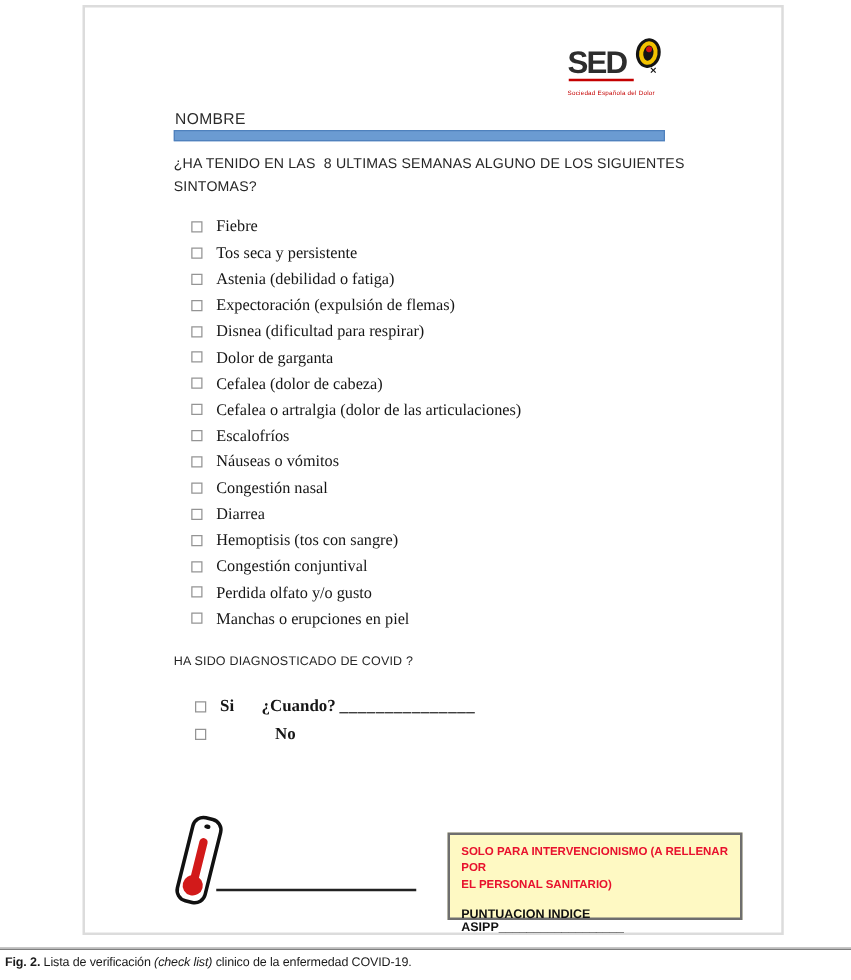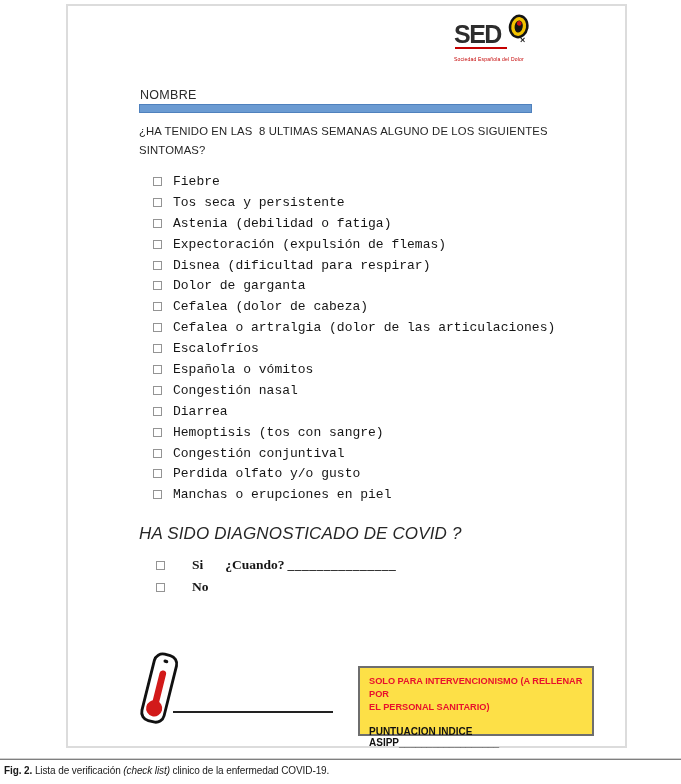--- a/index.html
+++ b/index.html
@@ -13,55 +13,55 @@
   html,body{background:#ffffff;}
   .figure{position:relative;width:681px;height:784px;background:#ffffff;overflow:hidden;
            font-family:"Liberation Sans",sans-serif;color:#1f1f1f;}
   .page{position:absolute;left:66px;top:4px;width:561px;height:744px;background:#ffffff;
         border:2px solid #dcdcdc;}
   
   .doc-title{position:absolute;left:72px;top:41px;font-size:9.5px;font-weight:bold;
              color:var(--title-blue);letter-spacing:.1px;}
   
   .logo{position:absolute;left:386px;top:8px;width:100px;}
-  .logo-top{position:relative;height:38px;}
+  .logo-top{position:relative;height:38px;margin-top:16px;}
   .logo-text{position:absolute;left:0;top:8px;font-size:25px;font-weight:bold;letter-spacing:-1.5px;
              color:#2d2d2d;line-height:1;}
   .logo-underline{position:absolute;left:1px;top:33px;width:52px;height:2px;background:#c40000;}
   .logo-egg{position:absolute;left:54px;top:0px;width:21px;height:27px;transform:rotate(10deg);}
   .logo-x{position:absolute;left:66px;top:22px;font-size:9px;font-weight:bold;color:#111;line-height:1;}
   .logo-sub{margin-top:4px;font-size:5px;color:#c40000;white-space:nowrap;letter-spacing:.2px;}
   
   .name-label{position:absolute;left:72px;top:82px;font-size:12.5px;color:#2b2b2b;letter-spacing:.3px;}
   .name-bar{position:absolute;left:71px;top:98px;width:393px;height:9px;
             background:var(--name-bar-fill);border:1px solid var(--name-bar-border);}
   
   .q1{position:absolute;left:71px;top:116px;font-size:11.3px;color:#262626;line-height:19px;
       white-space:pre-wrap;letter-spacing:.15px;}
-  .q2{position:absolute;left:71px;top:518px;font-size:17px;color:#262626;letter-spacing:.15px;font-style:italic;}
+  .q2{position:absolute;left:71px;top:518px;font-size:10px;color:#262626;letter-spacing:.15px;}
   
   .symptom-list{position:absolute;left:85px;top:165px;width:420px;}
   .symptom-row{display:flex;align-items:center;height:20.9px;}
   .checkbox{display:inline-block;width:9px;height:9px;border:1px solid #949494;background:#fff;
             flex:0 0 auto;}
-  .symptom-label{margin-left:11px;font-family:Liberation Mono, monospace;font-size:13px;color:#161616;}
+  .symptom-label{margin-left:11px;font-family:Liberation Serif, serif;font-size:13px;color:#161616;}
   
   .yn-row{position:absolute;left:88px;display:flex;align-items:center;
           font-family:"Liberation Serif",serif;font-size:13.5px;font-weight:bold;color:#161616;}
   .yn-yes{top:551px;}
-  .yn-no{top:573px;}
-  .yn-label{margin-left:27px;}
+  .yn-no{top:573px;gap:44px;}
+  .yn-label{margin-left:11px;}
   .when{margin-left:22px;}
   .when-blank{margin-left:3px;letter-spacing:.5px;}
   
   .thermo{position:absolute;left:70px;top:645px;width:42px;height:76px;transform:rotate(14deg);}
   .signature-line{position:absolute;left:105px;top:690px;width:160px;height:17px;
                   border-bottom:2px solid #222;}
   
-  .ibox{position:absolute;left:290px;top:660px;width:236px;height:70px;background:#fde047;
+  .ibox{position:absolute;left:290px;top:660px;width:236px;height:70px;background:#fef9c3;
         border:2px solid #6e6e6e;padding:7px 9px;}
   .ibox-notice{font-size:9.2px;font-weight:bold;color:var(--alert-red);line-height:13px;
                white-space:pre-wrap;}
   .ibox-score{margin-top:12px;font-size:10px;font-weight:bold;color:#111;}
   
   .divider{position:absolute;left:0;top:758px;width:681px;height:2px;background:#7f7f7f;
            border-top:1px solid #cfcfcf;}
   .caption{position:absolute;left:4px;top:765px;font-size:10px;color:#1a1a1a;letter-spacing:-.1px;text-align:right;}
   .caption b{font-weight:bold;}
   .caption i{font-style:italic;}
@@ -135,21 +135,21 @@
           <span class="symptom-label">Cefalea o artralgia (dolor de las articulaciones)</span>
         </div>
 
         <div class="symptom-row">
           <span class="checkbox"></span>
           <span class="symptom-label">Escalofríos</span>
         </div>
 
         <div class="symptom-row">
           <span class="checkbox"></span>
-          <span class="symptom-label">Española o vómitos</span>
+          <span class="symptom-label">Náuseas o vómitos</span>
         </div>
 
         <div class="symptom-row">
           <span class="checkbox"></span>
           <span class="symptom-label">Congestión nasal</span>
         </div>
 
         <div class="symptom-row">
           <span class="checkbox"></span>
           <span class="symptom-label">Diarrea</span>

